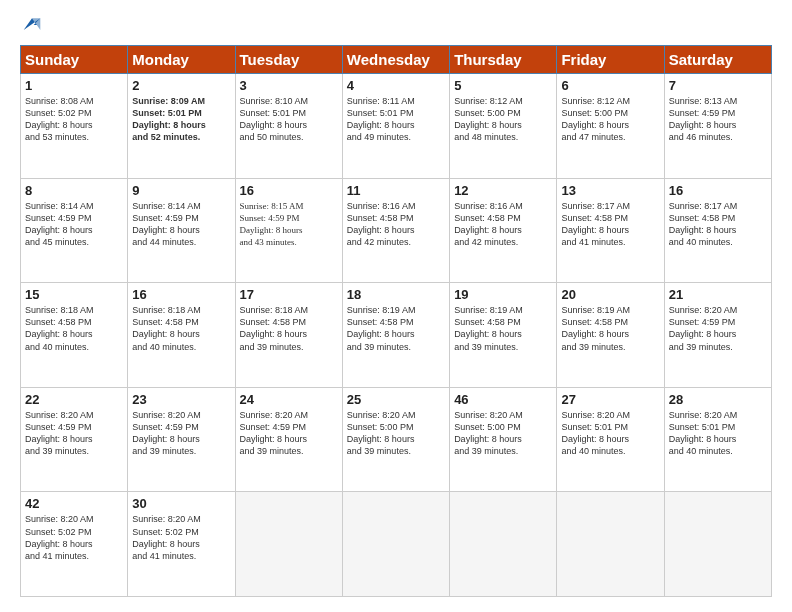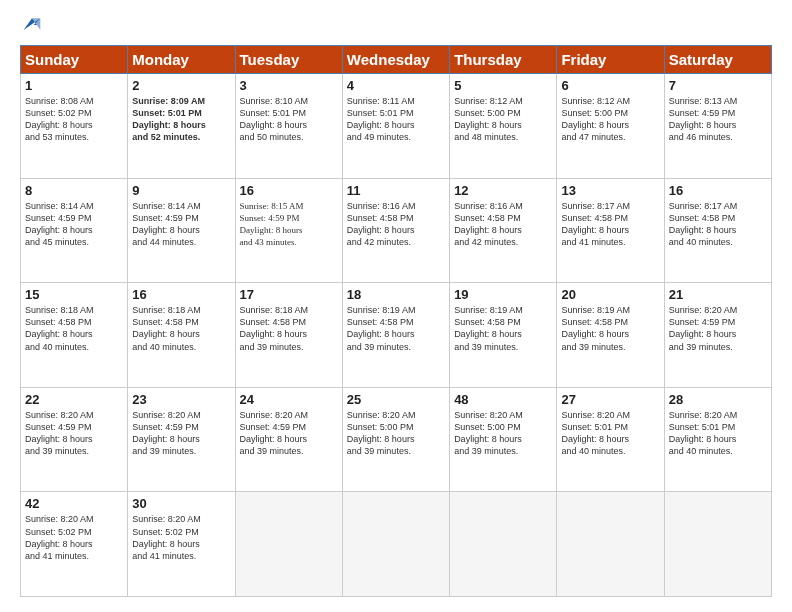--- a/index.html
+++ b/index.html
@@ -306,21 +306,21 @@
 and 39 minutes.</div>
           </td>
           <td>
             <span class="day-number">25</span>
             <div class="cell-text" style="white-space: pre-line;">Sunrise: 8:20 AM
 Sunset: 5:00 PM
 Daylight: 8 hours
 and 39 minutes.</div>
           </td>
           <td>
-            <span class="day-number">48</span>
+            <span class="day-number">46</span>
             <div class="cell-text" style="white-space: pre-line;">Sunrise: 8:20 AM
 Sunset: 5:00 PM
 Daylight: 8 hours
 and 39 minutes.</div>
           </td>
           <td>
             <span class="day-number">27</span>
             <div class="cell-text" style="white-space: pre-line;">Sunrise: 8:20 AM
 Sunset: 5:01 PM
 Daylight: 8 hours

